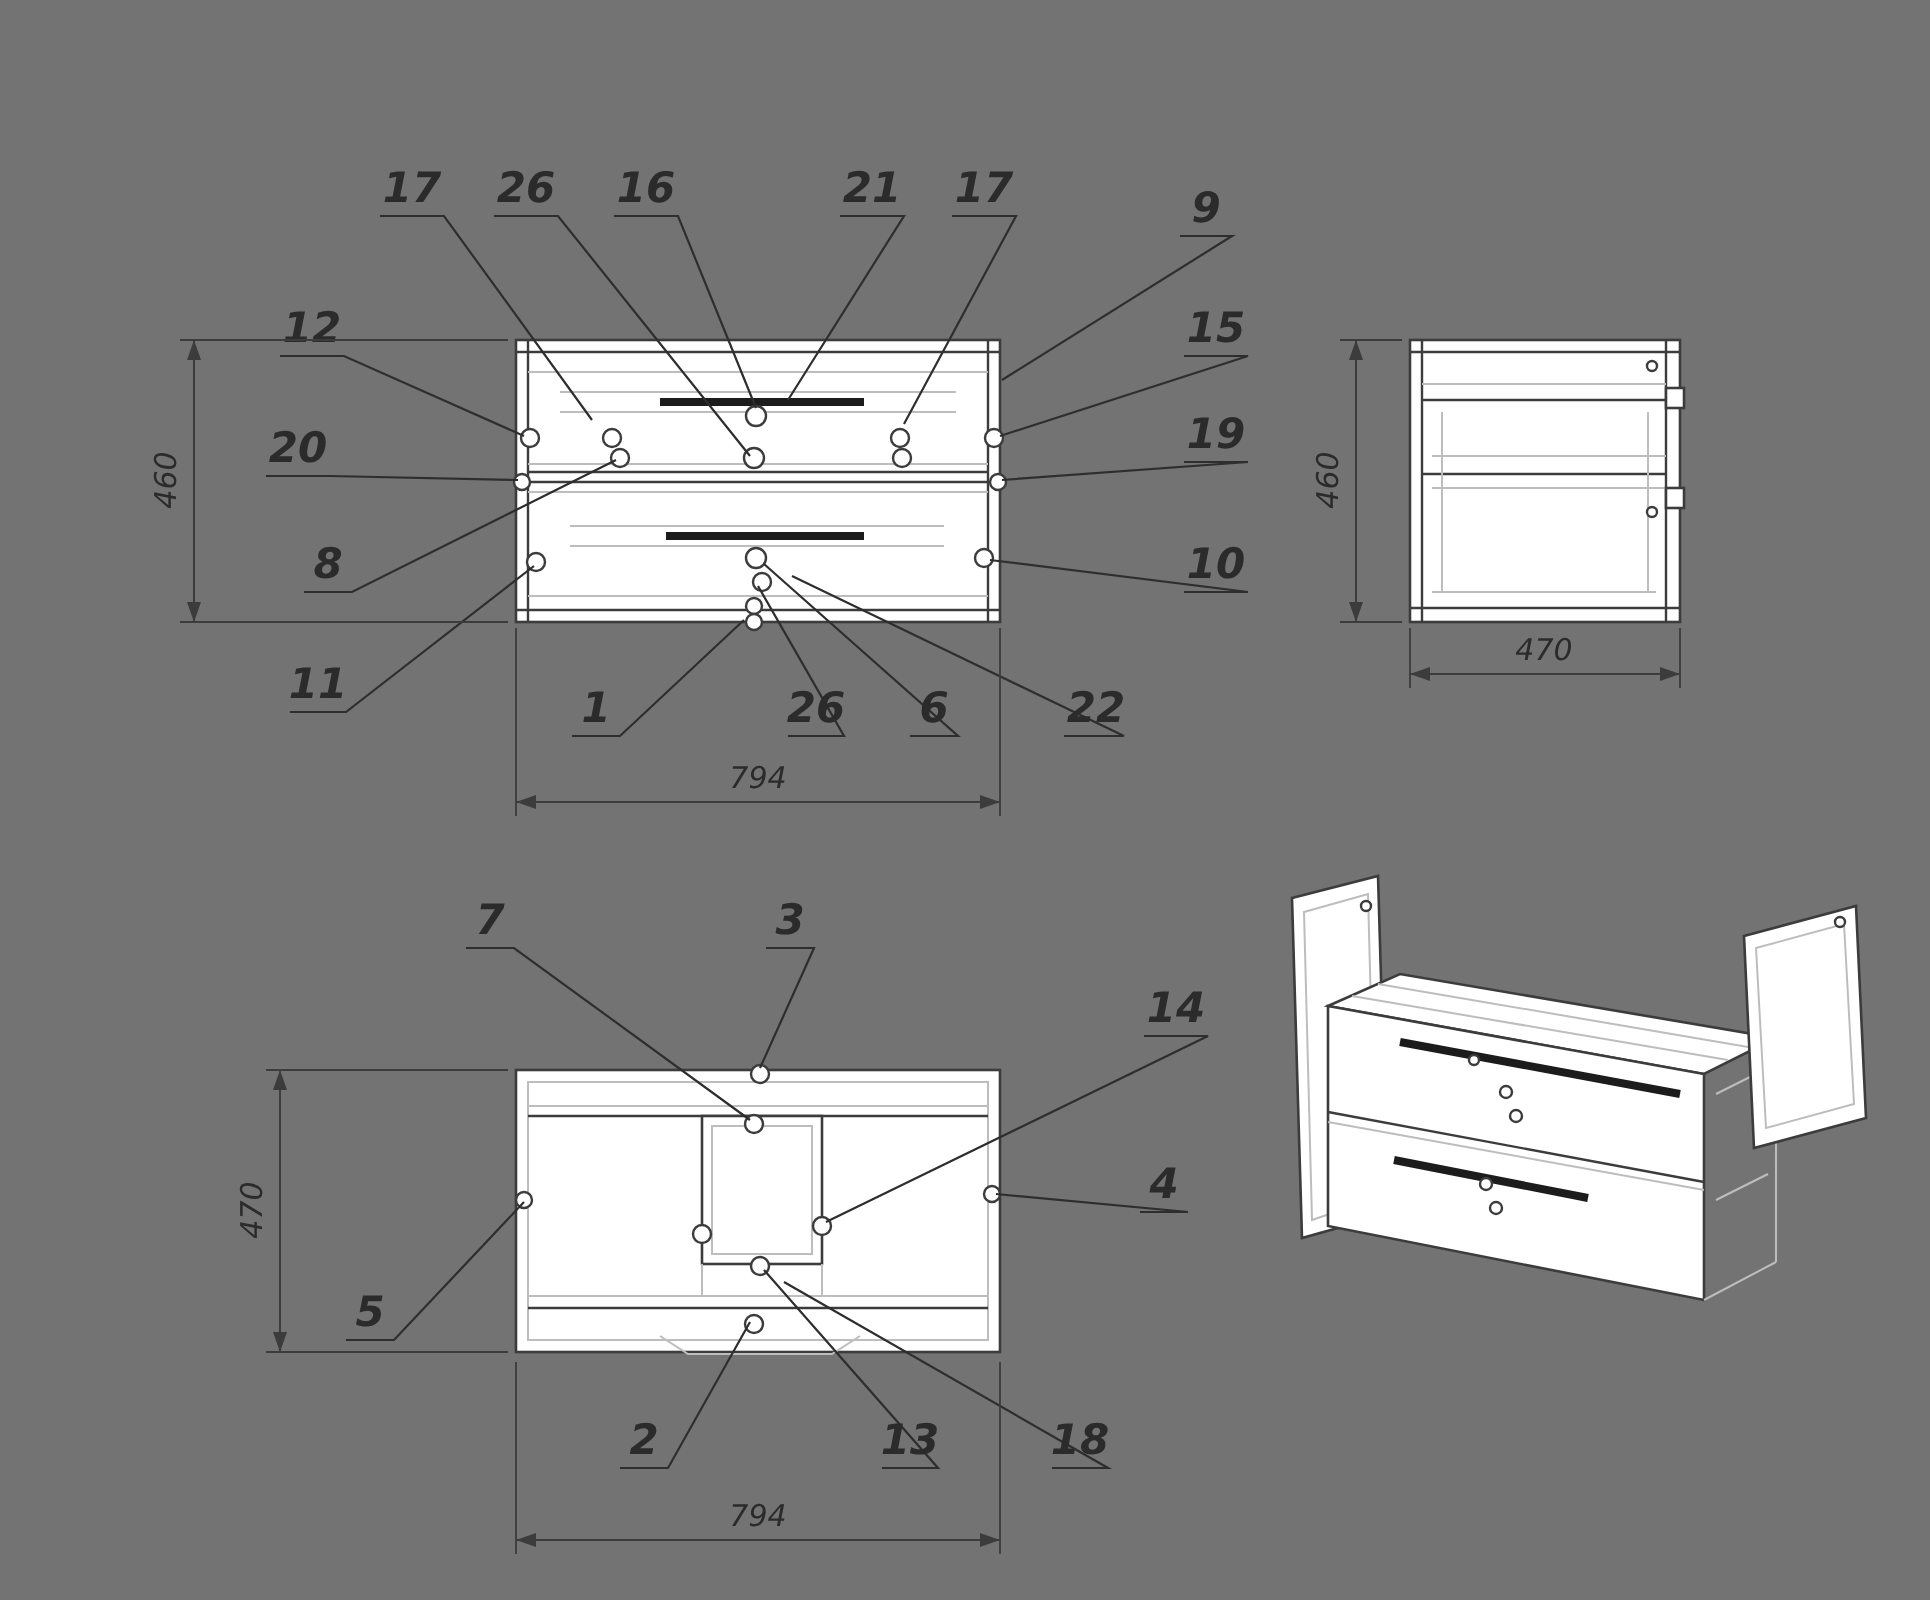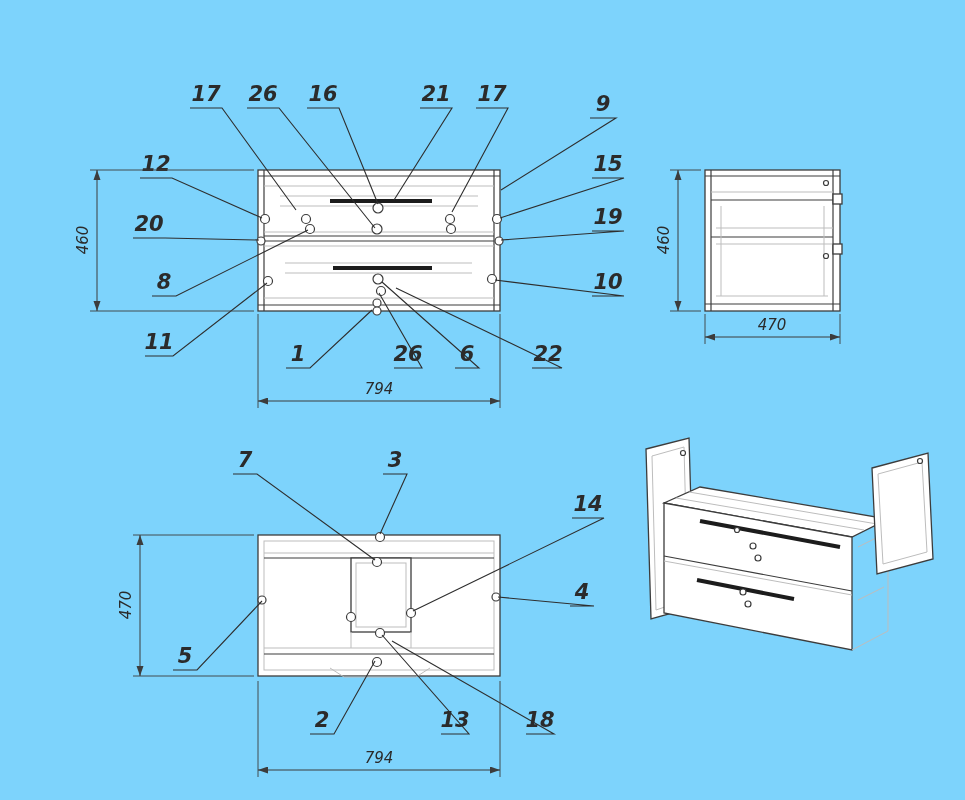--- a/index.html
+++ b/index.html
@@ -1,16 +1,16 @@
 <!DOCTYPE html>
 <html><head>
 <meta charset="utf-8">
 <style>
   html,body{margin:0;padding:0;background:#ffffff;width:965px;height:800px;overflow:hidden;}
-  #canvas{width:965px;height:800px;background:#7dd3fc;}
+  #canvas{width:965px;height:800px;background:#737373;}
   svg{display:block;}
   .ln{stroke:#3c3c3c;stroke-width:1.2;fill:none;}
   .fw{fill:#ffffff;stroke:#3c3c3c;stroke-width:1.3;}
   .ltn{fill:none;stroke:#bdbdbd;stroke-width:1;}
   .lt{stroke:#bdbdbd;stroke-width:1;fill:none;}
   .thick{stroke:#1c1c1c;stroke-width:4;fill:none;}
   .circ{fill:#ffffff;stroke:#3c3c3c;stroke-width:1.2;}
   .cl{stroke:#2e2e2e;stroke-width:1.1;fill:none;}
   .dl{stroke:#3c3c3c;stroke-width:1;fill:none;}
   .ext{stroke:#3c3c3c;stroke-width:0.9;fill:none;}

